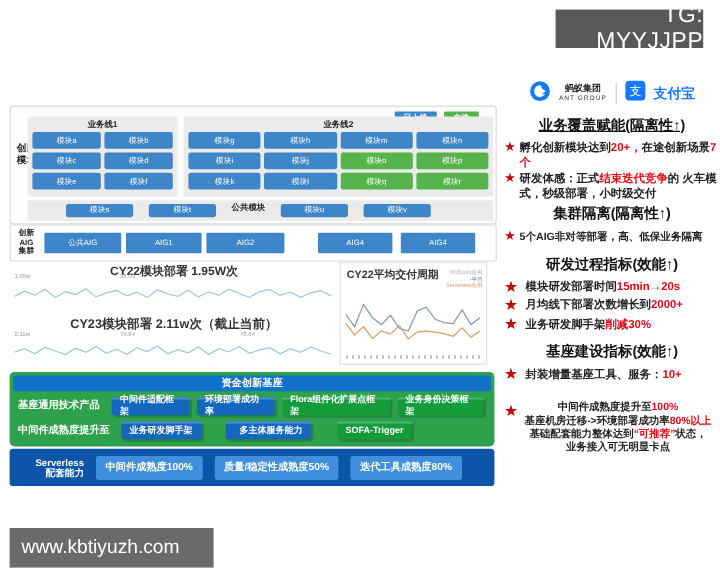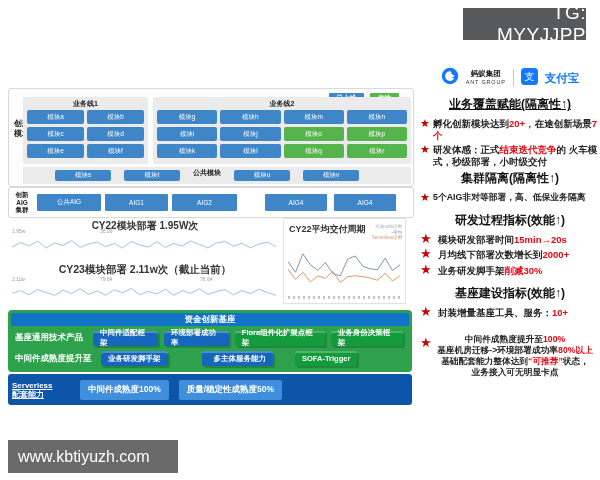--- a/index.html
+++ b/index.html
@@ -58,21 +58,21 @@
           display:flex;align-items:center;justify-content:center;border-radius:2px;}
   .prows{position:absolute;left:3px;right:3px;top:18px;bottom:3px;display:flex;flex-direction:column;justify-content:space-around;}
   .prow{display:flex;align-items:center;height:17px;}
   .plabel{color:#fff;font-weight:bold;font-size:8.5px;width:78px;padding-left:4px;flex:none;}
   .pitem{height:15px;color:#fff;font-size:7.5px;font-weight:bold;display:flex;align-items:center;justify-content:center;
          border-radius:2px;margin-right:6px;padding:0 7px;
          box-shadow:inset 0 2px 0 rgba(255,255,255,.25),2px 2px 0 rgba(0,0,0,.18);}
   .pitem.blue{background:#1567bd;} .pitem.green{background:#149c3c;}
   
   .darkbar{position:absolute;left:8px;top:374px;width:404px;height:31px;background:#0d55a8;border-radius:3px;display:flex;align-items:center;}
-  .dlabel{width:58px;color:#fff;font-size:8px;font-weight:bold;text-align:left;line-height:9px;flex:none;margin-left:4px;white-space:pre-line;text-decoration:underline;}
+  .dlabel{width:58px;color:#fff;font-size:8px;font-weight:bold;text-align:right;line-height:9px;flex:none;margin-left:4px;white-space:pre-line;}
   .ditem{background:#3f8fdc;color:#fff;font-size:8.5px;font-weight:bold;height:20px;display:flex;align-items:center;
          justify-content:center;border-radius:2px;padding:0 8px;margin-left:10px;}
   
   .brand{position:absolute;left:420px;top:63px;width:180px;height:30px;display:flex;align-items:center;justify-content:center;gap:7px;text-align:center;}
   .antxt{line-height:8px;}
   .antxt .cn{font-size:7.5px;font-weight:bold;color:#222;display:block;}
   .antxt .en{font-size:5.5px;color:#333;letter-spacing:.8px;display:block;}
   .bdivider{width:1px;height:18px;background:#ccc;}
   .alipaytxt{font-size:11.5px;font-weight:bold;color:#1677ff;}
   
@@ -190,32 +190,33 @@
         <div class="prow">
           <span class="plabel">基座通用技术产品</span>
           <div class="pitem blue">中间件适配框架</div>
           <div class="pitem blue">环境部署成功率</div>
           <div class="pitem green">Flora组件化扩展点框架</div>
           <div class="pitem green">业务身份决策框架</div>
         </div>
         <div class="prow">
           <span class="plabel">中间件成熟度提升至</span>
           <div class="pitem blue" style="margin-left: 8px;">业务研发脚手架</div>
-          <div class="pitem blue" style="margin-left: 28px; padding-left: 12px;">多主体服务能力</div>
+          <div class="pitem blue" style="margin-left: 14px; padding-left: 12px;">多主体服务能力</div>
           <div class="pitem green" style="margin-left: 16px;">SOFA-Trigger</div>
         </div>
       </div>
   </div>
 
   <div class="darkbar">
     <div class="dlabel" id="srvLabel">Serverless
 配套能力</div>
     <div style="display:flex" id="srvItems">
         <div class="ditem">中间件成熟度100%</div>
         <div class="ditem">质量/稳定性成熟度50%</div>
+        <div class="ditem">迭代工具成熟度80%</div>
       </div>
   </div>
 
   <div class="brand">
     <span>
       <svg width="18" height="18" viewBox="0 0 24 24">
         <circle cx="12" cy="12" r="11" fill="#1677ff"></circle>
         <path d="M12 5.5c-3.6 0-6.5 2.9-6.5 6.5s2.9 6.5 6.5 6.5c2.5 0 4.7-1.4 5.8-3.6-1.7.5-3.3-.1-4-1.1 1.8.3 3.5-.5 4.3-2.1.3-.7-4.1-1.4-4.4-4.2-.1-.9-.8-2-1.7-2z" fill="#fff"></path>
       </svg>
     </span>

